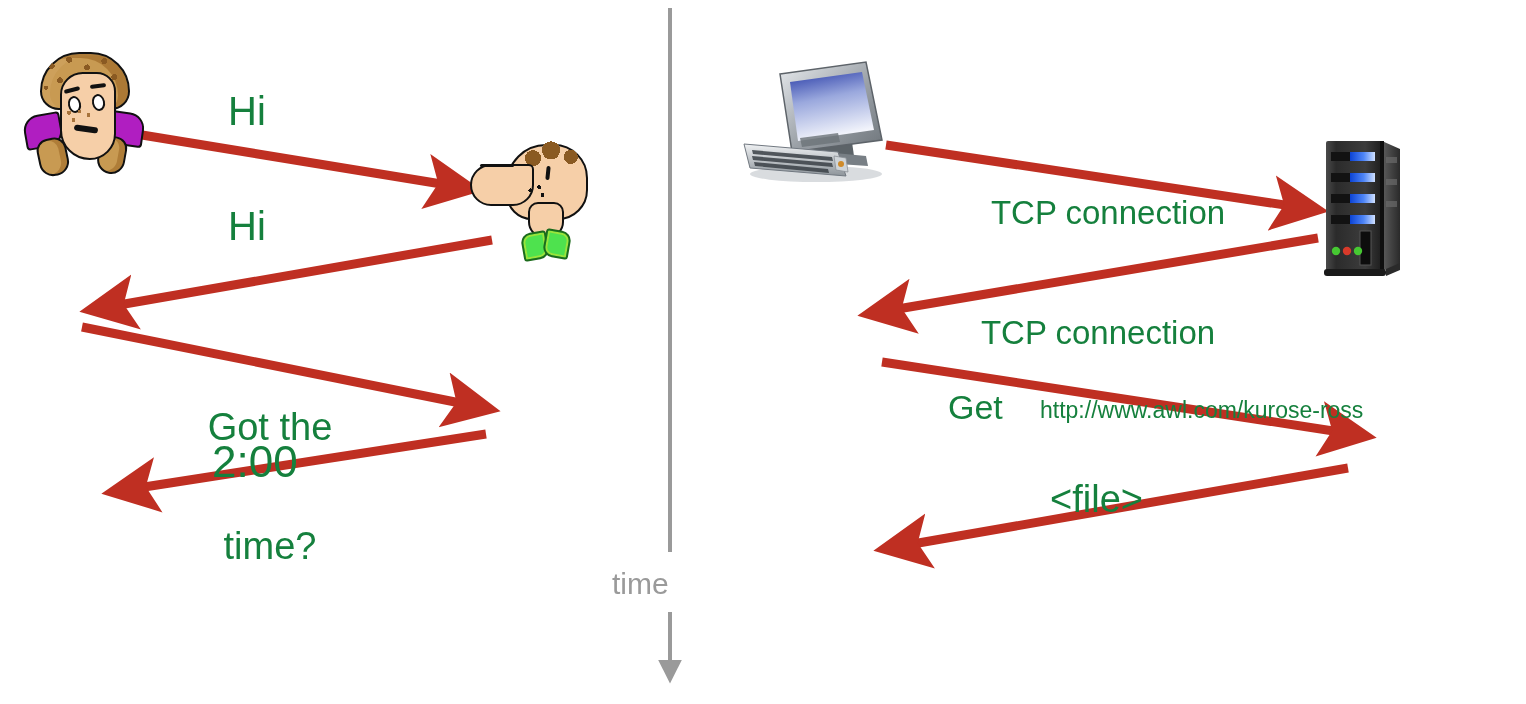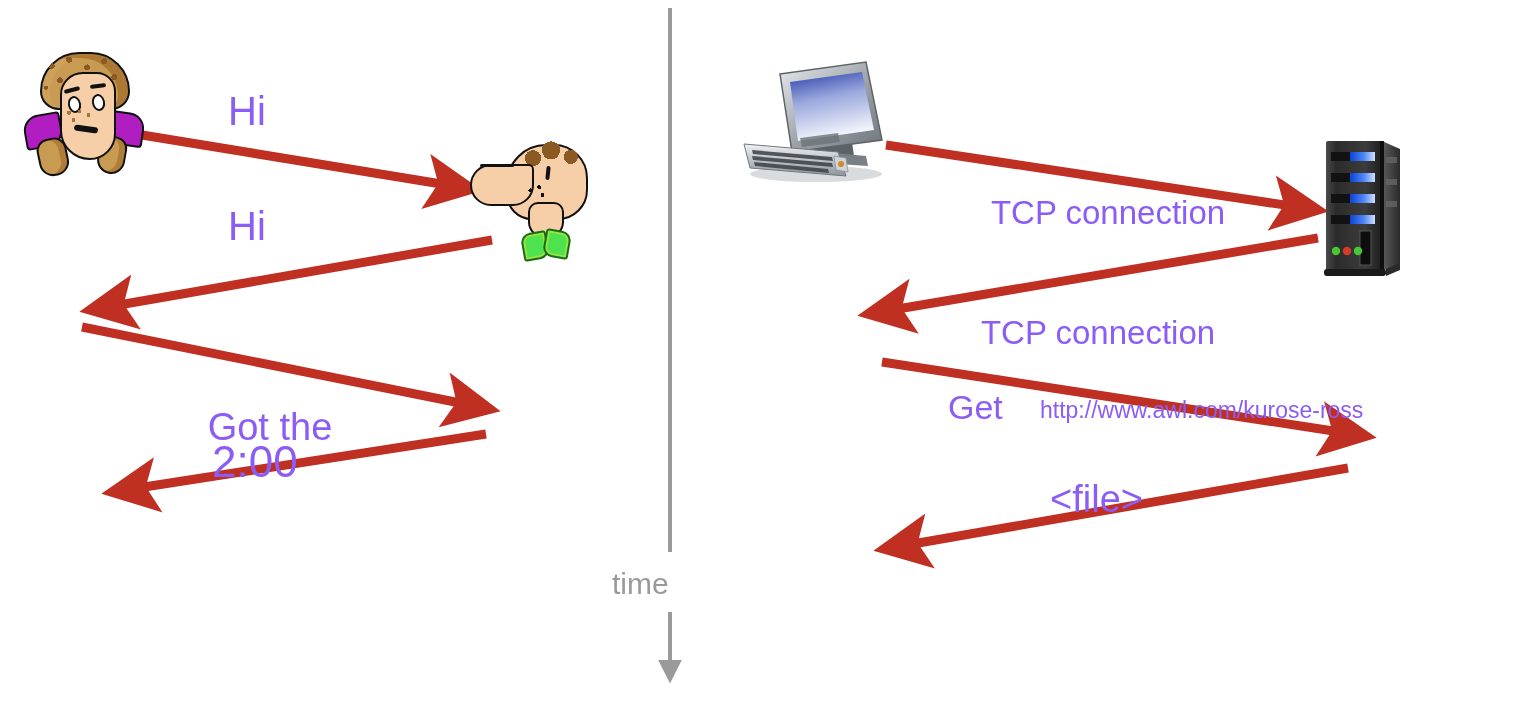--- a/index.html
+++ b/index.html
@@ -19,21 +19,21 @@
   }
   #svg-layer {
     position: absolute;
     left: 0;
     top: 0;
     width: 1526px;
     height: 704px;
   }
   .msg-label {
     position: absolute;
-    color: #8b5cf6;
+    color: #15803d;
     font-family: "Liberation Sans", sans-serif;
     font-weight: 400;
     line-height: 1.05;
     white-space: pre;
     text-align: center;
   }
   .lbl-hi1   { left: 228px; top: 90px;  font-size: 40px; }
   .lbl-hi2   { left: 228px; top: 205px; font-size: 40px; }
   .lbl-got   { left: 185px; top: 328px; font-size: 38px; width: 170px; }
   .lbl-200   { left: 212px; top: 439px; font-size: 44px; }
@@ -292,20 +292,21 @@
     <div class="bowtie-l"></div>
     <div class="bowtie-r"></div>
   </div>
 
   <div class="msg-label lbl-hi1">Hi</div>
 
   <div class="msg-label lbl-hi2">Hi</div>
 
   <div class="msg-label lbl-got">
     <div>Got the</div>
+    <div>time?</div>
   </div>
 
   <div class="msg-label lbl-200">2:00</div>
 
   <div class="msg-label lbl-tcpreq">
     <div>TCP connection</div>
   </div>
 
   <div class="msg-label lbl-tcpresp">
     <div>TCP connection</div>

